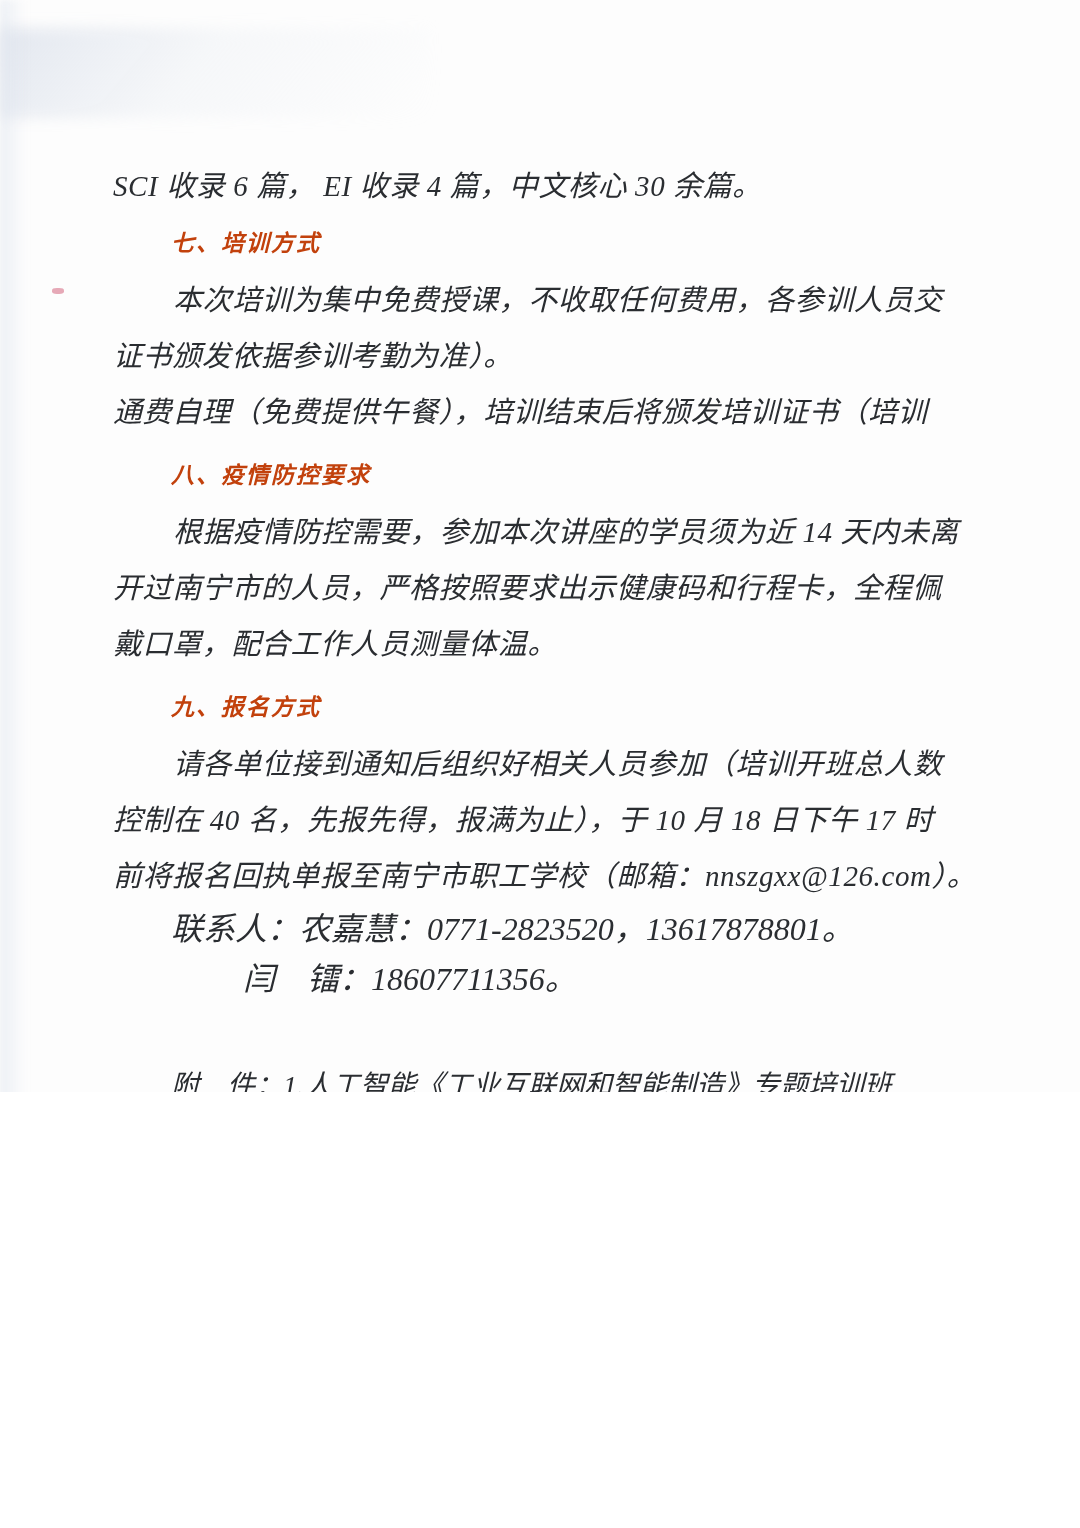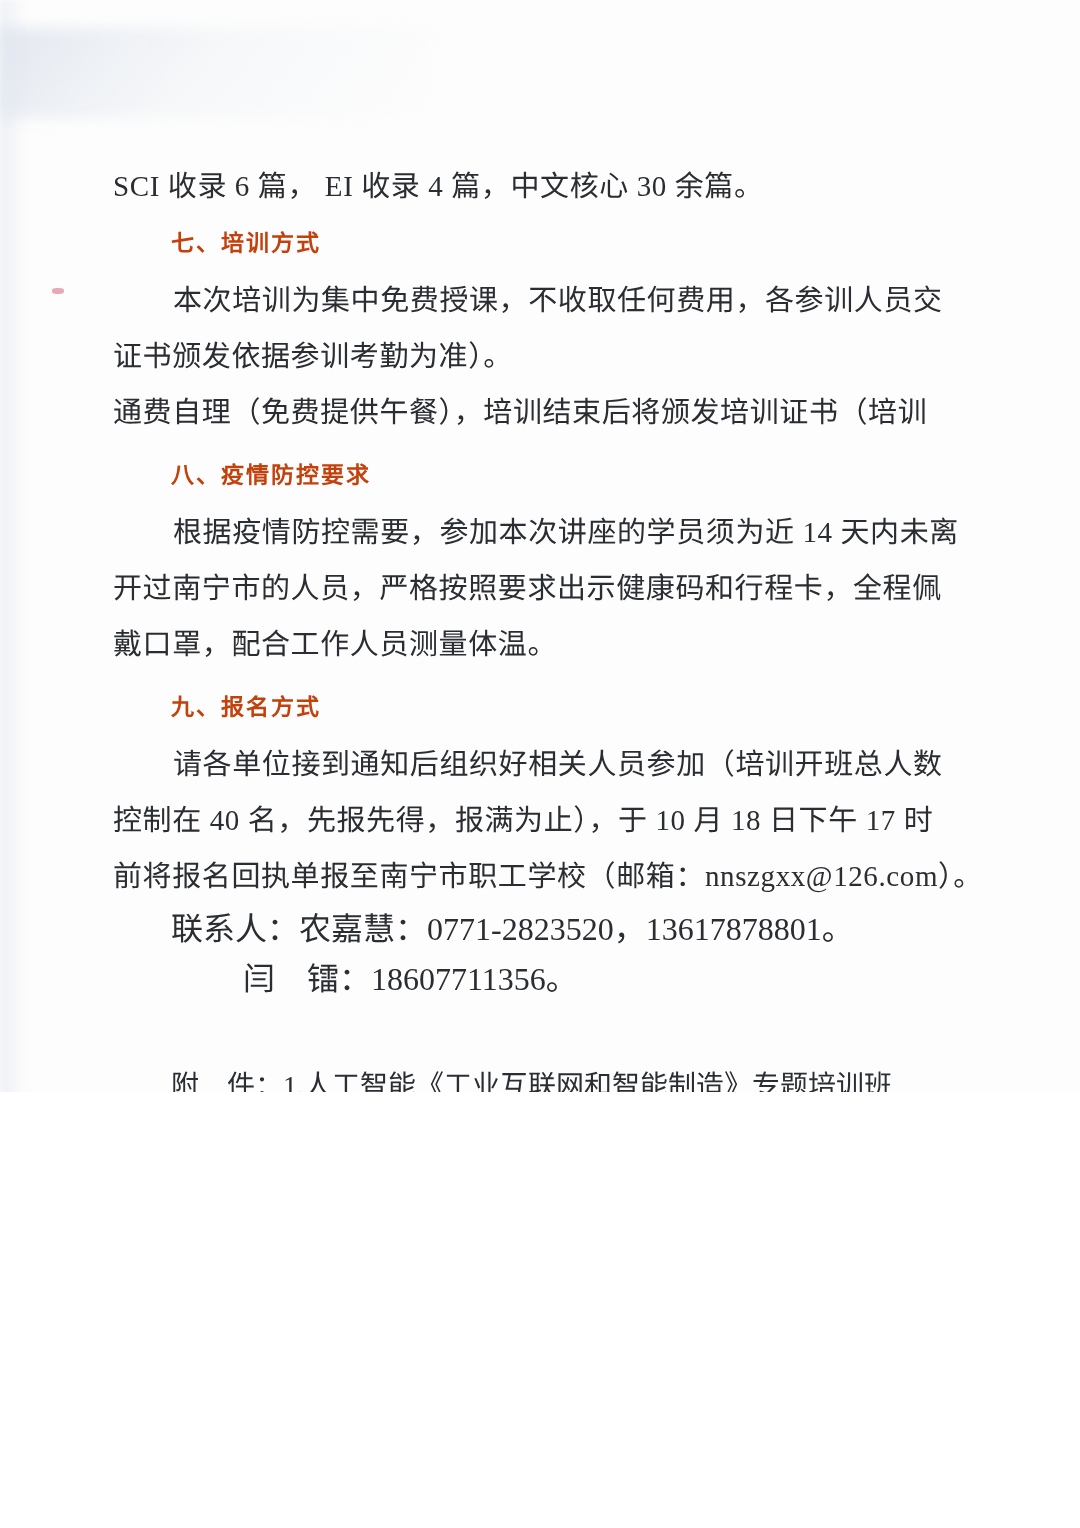--- a/index.html
+++ b/index.html
@@ -9,20 +9,21 @@
     background: #ffffff;
   }
   .page {
     position: relative;
     width: 1080px;
     height: 1092px;
     background: #fdfdfd;
     overflow: hidden;
     font-family: "Liberation Serif", "DejaVu Serif", serif;
     color: #25282c;
+    font-style: italic;
   }
   
   .scan-shadow-top {
     position: absolute;
     left: 0; top: 28px;
     width: 430px; height: 90px;
     background: linear-gradient(130deg, rgba(206,214,228,0.55) 0%, rgba(226,232,240,0.25) 45%, rgba(255,255,255,0) 100%);
     filter: blur(7px);
     pointer-events: none;
   }

